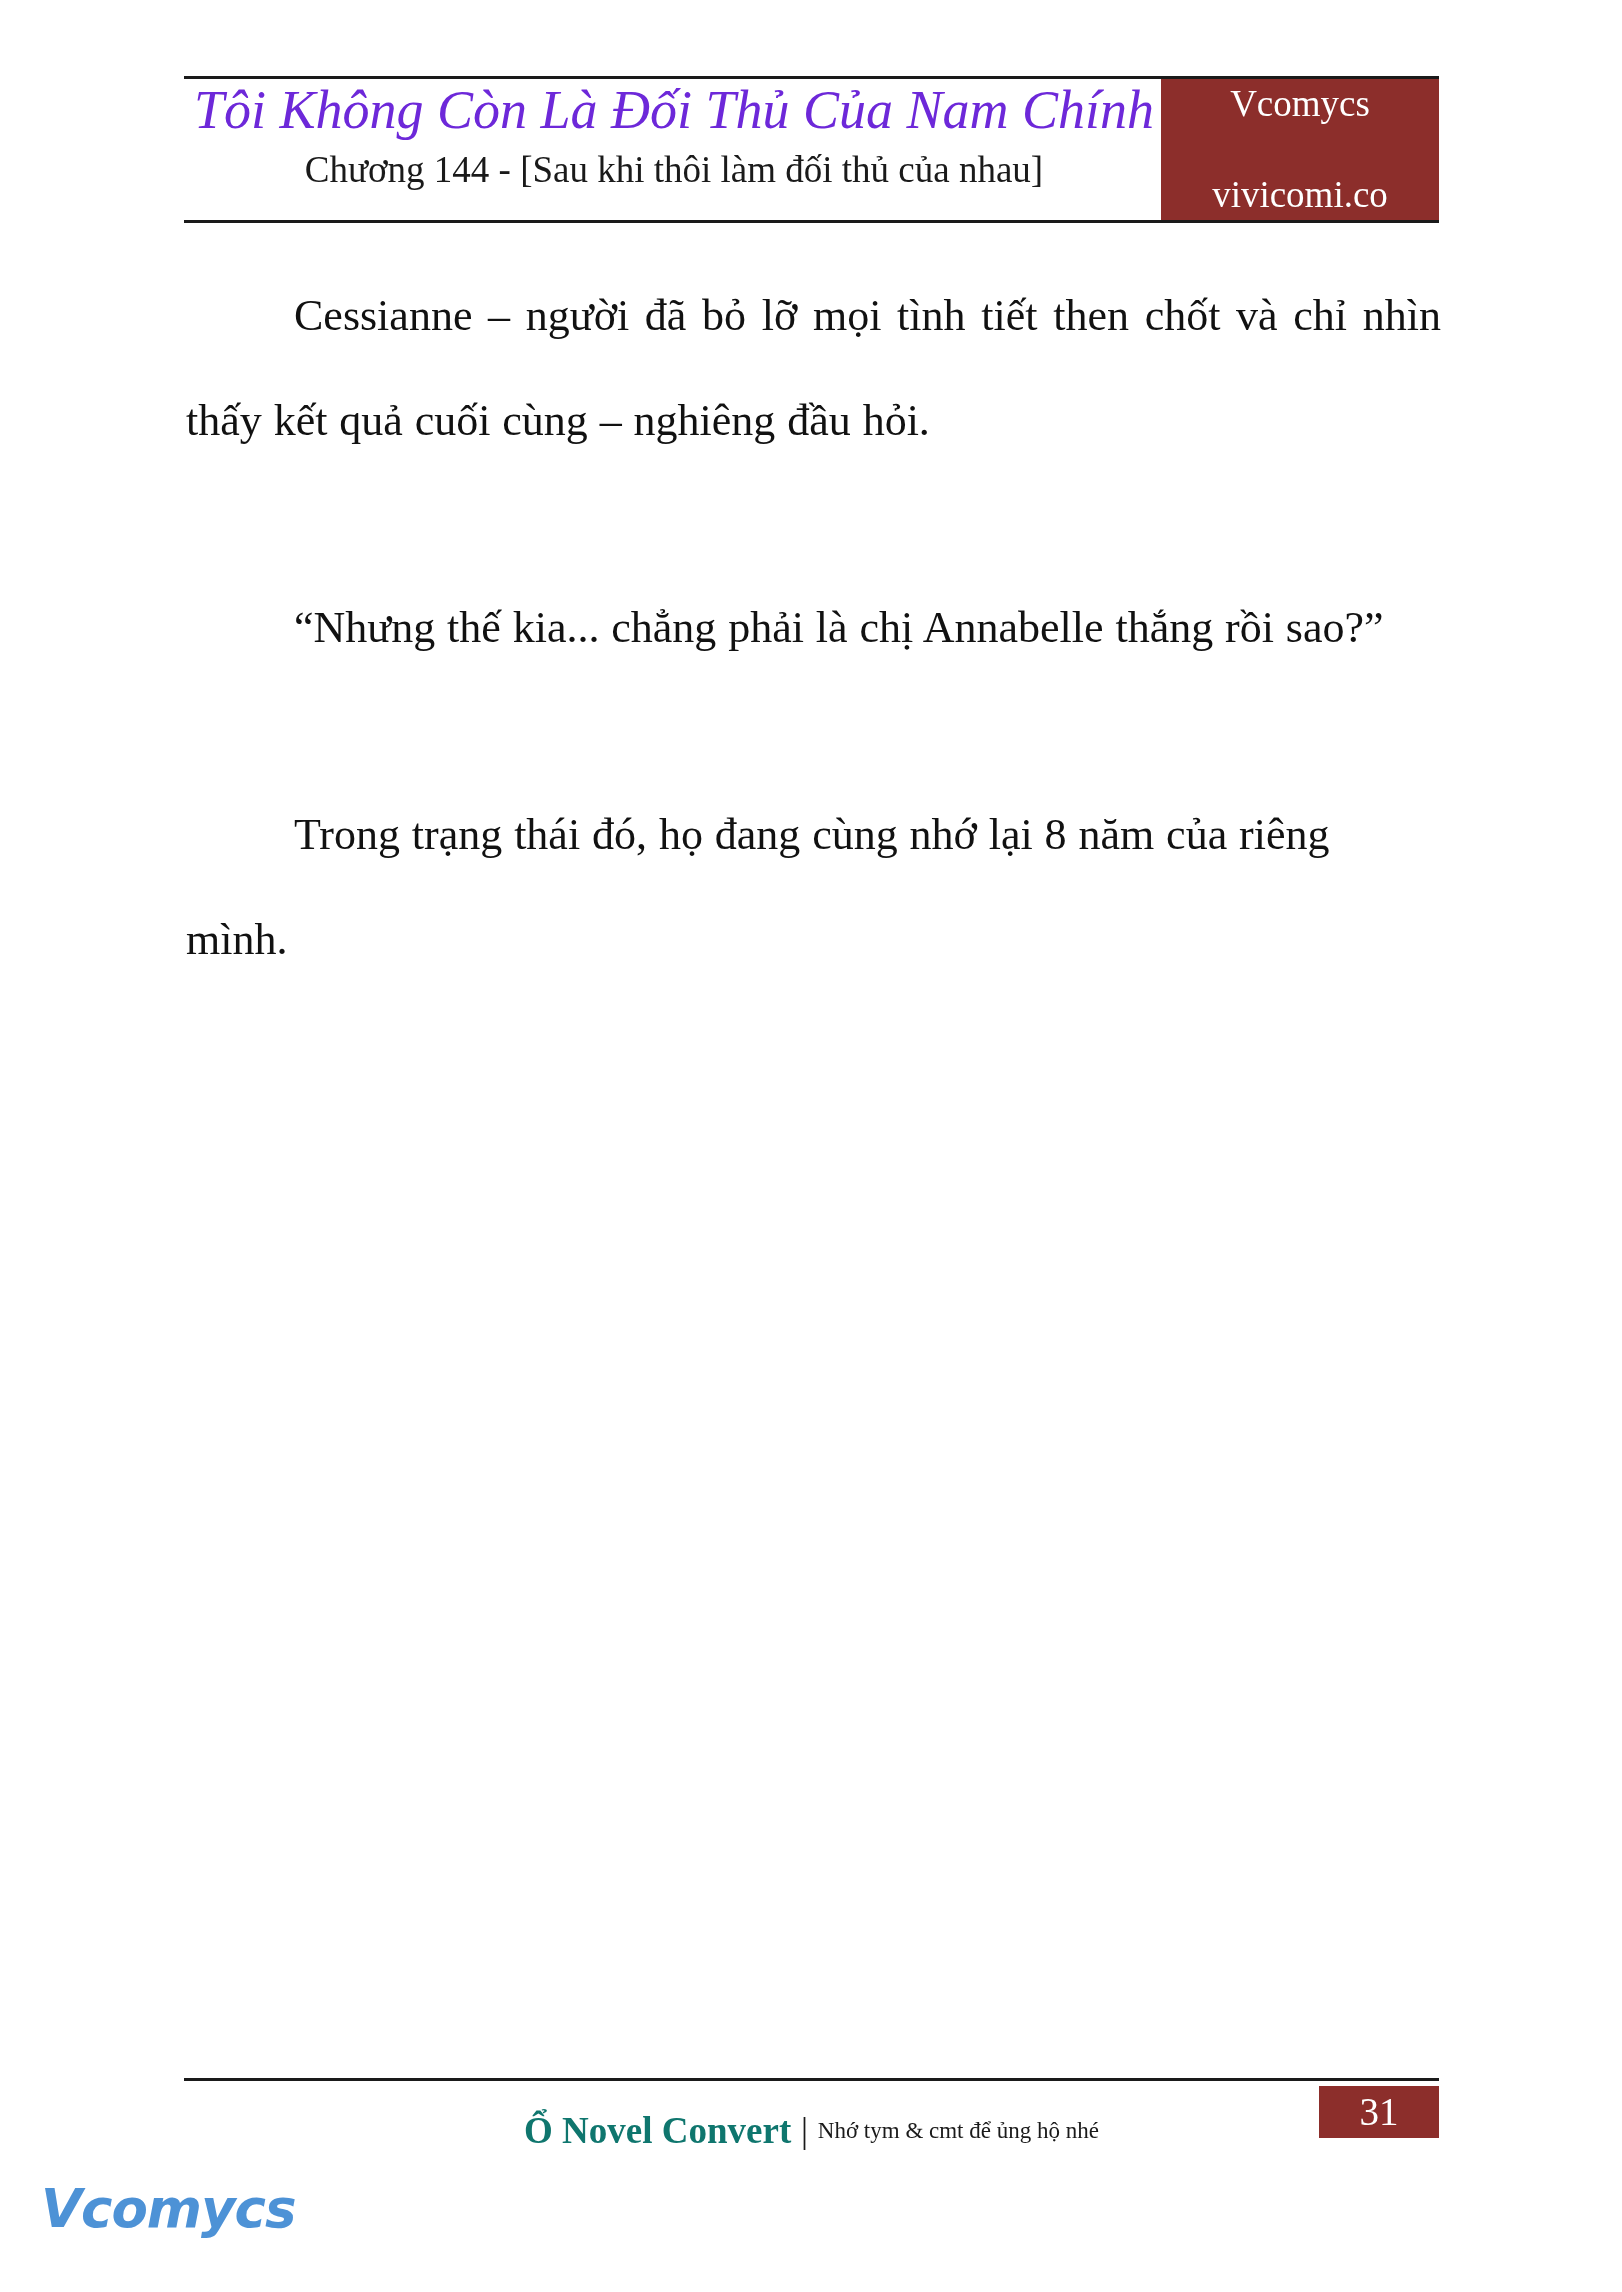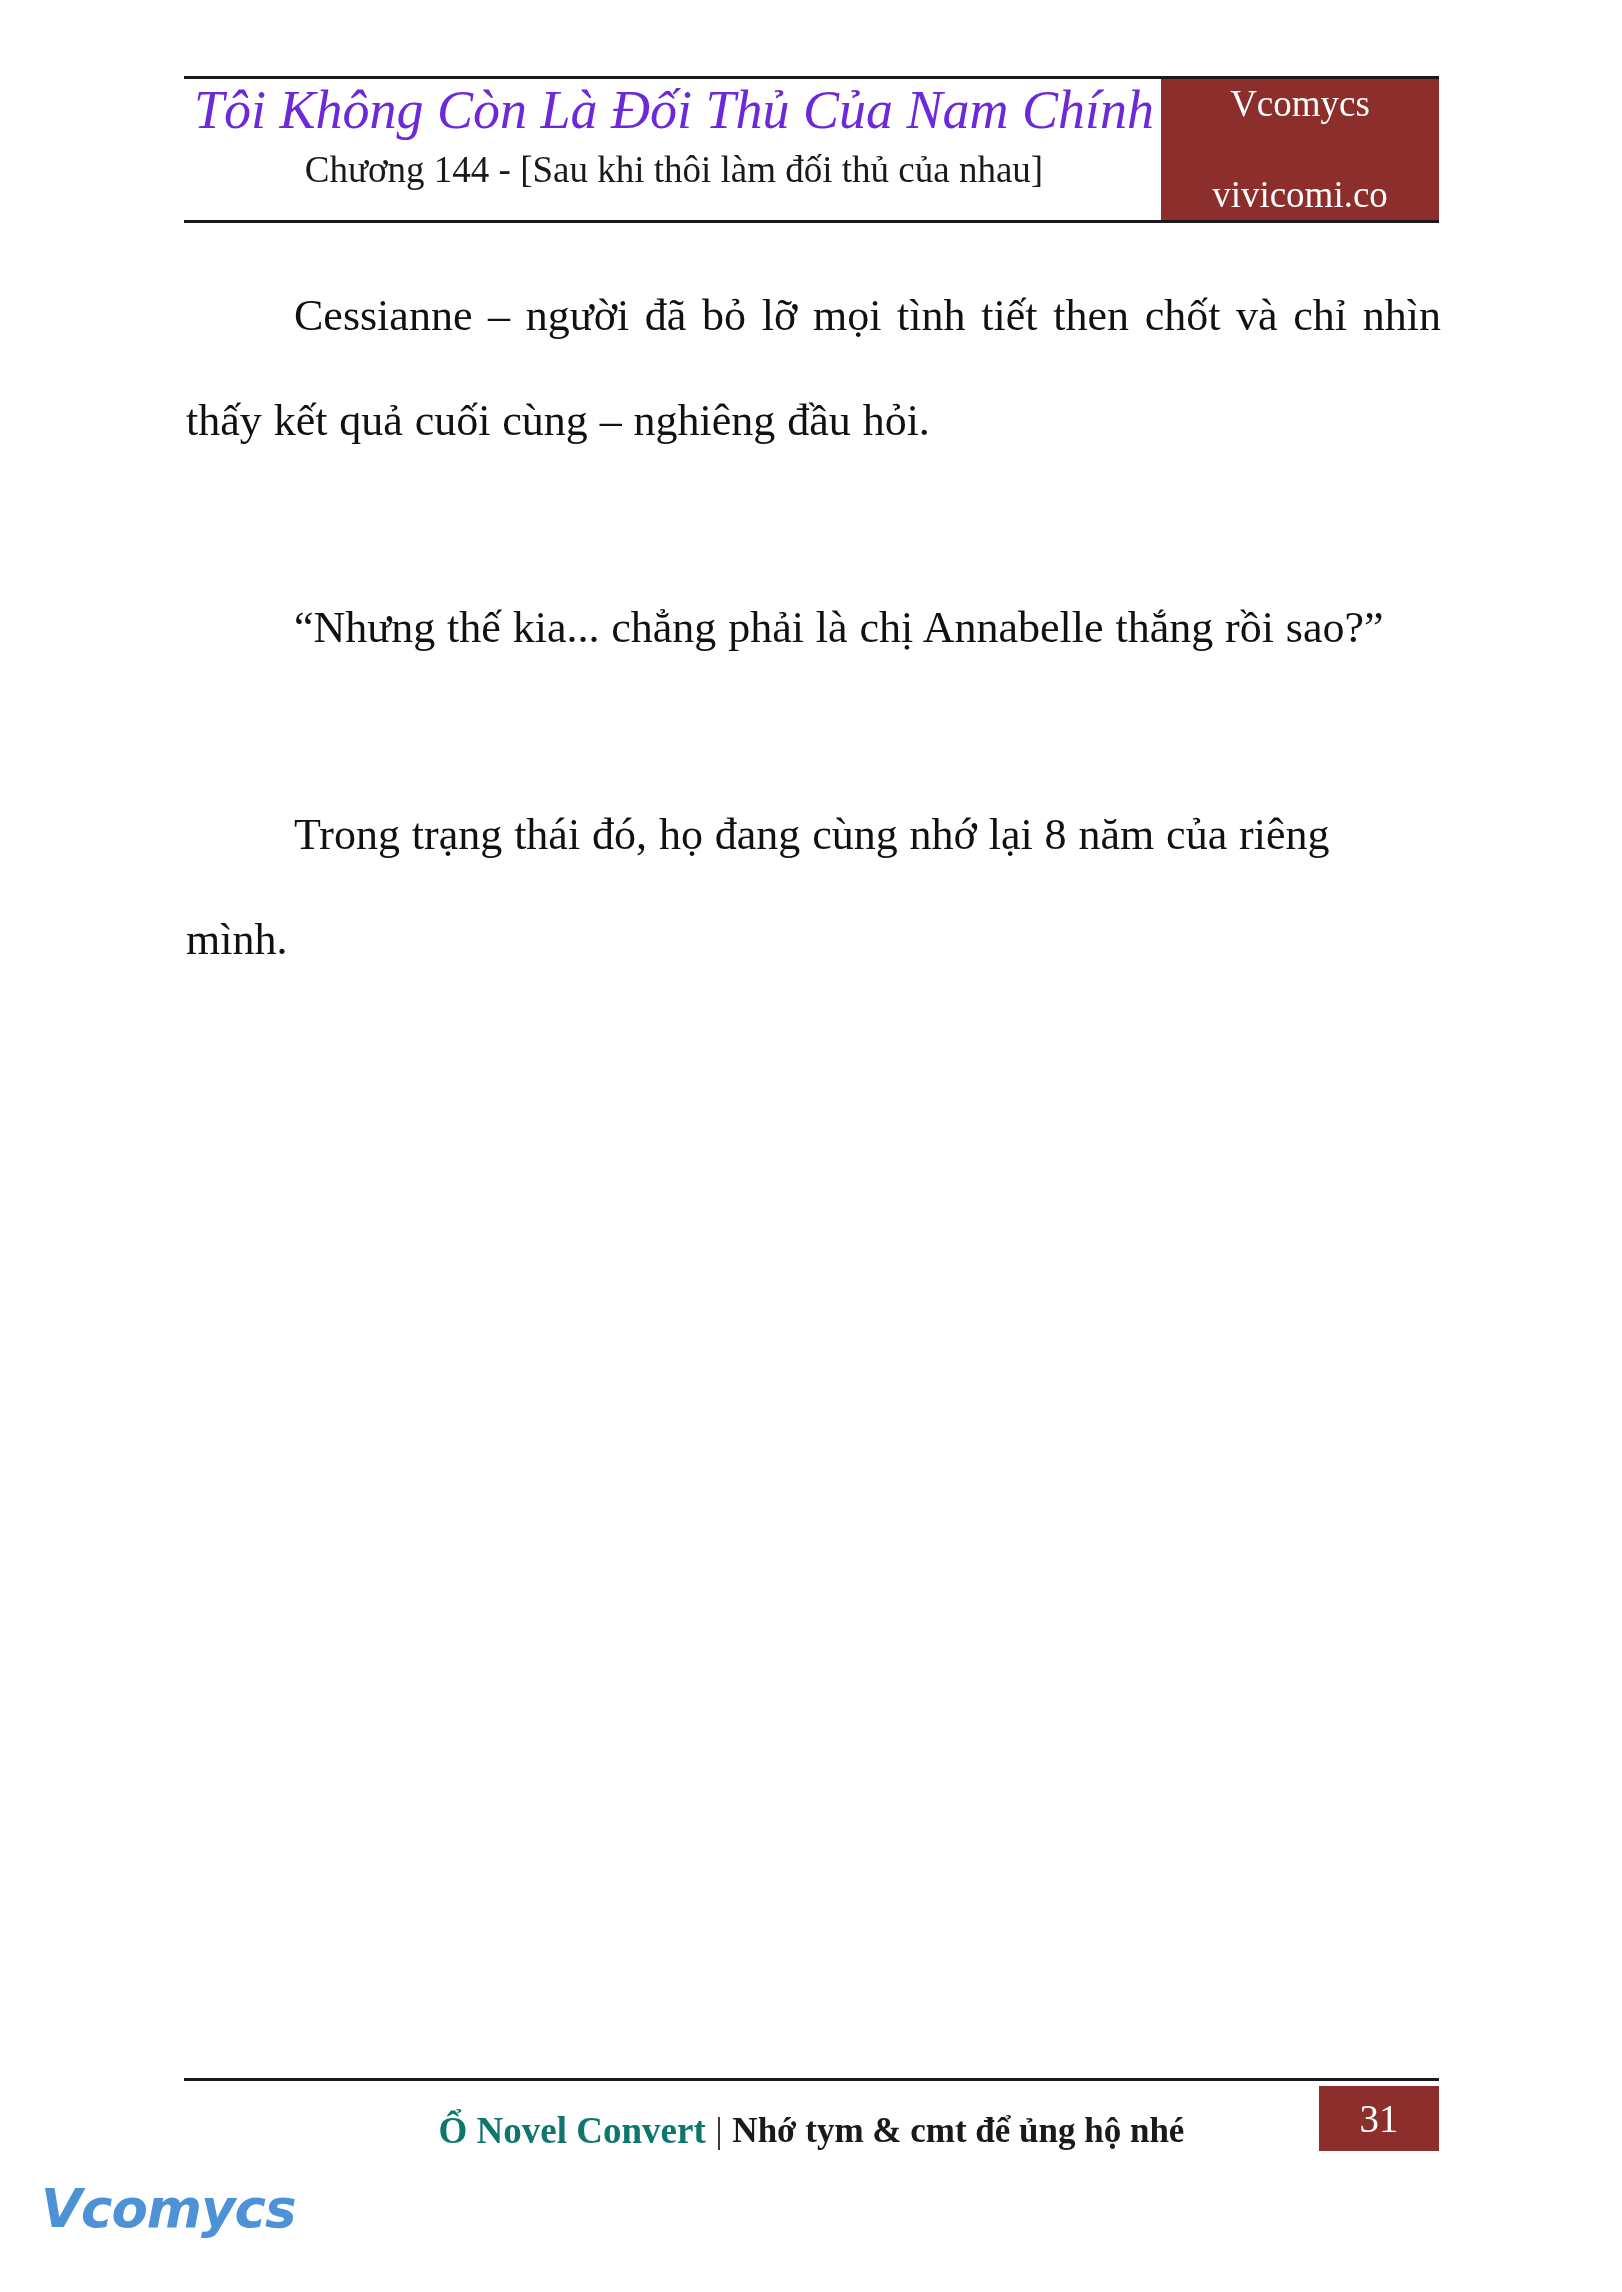--- a/index.html
+++ b/index.html
@@ -135,31 +135,30 @@
     font-weight: bold;
     color: #0f766e;
     white-space: nowrap;
   }
   .footer-sep {
     font-size: 35px;
     color: #1a1a1a;
     padding: 0 9.8px;
   }
   .footer-note {
-    font-size: 35px;
+    font-size: 23px;
     color: #1a1a1a;
     white-space: nowrap;
-    font-weight: bold;
   }
   .footer-pagebox {
     position: absolute;
     right: 0;
     top: 7.8px;
     width: 120px;
-    height: 65px;
+    height: 52px;
     background: #8c2e2b;
     color: #ffffff;
     display: flex;
     align-items: center;
     justify-content: center;
     font-size: 39px;
   }
 
   
   .watermark {

